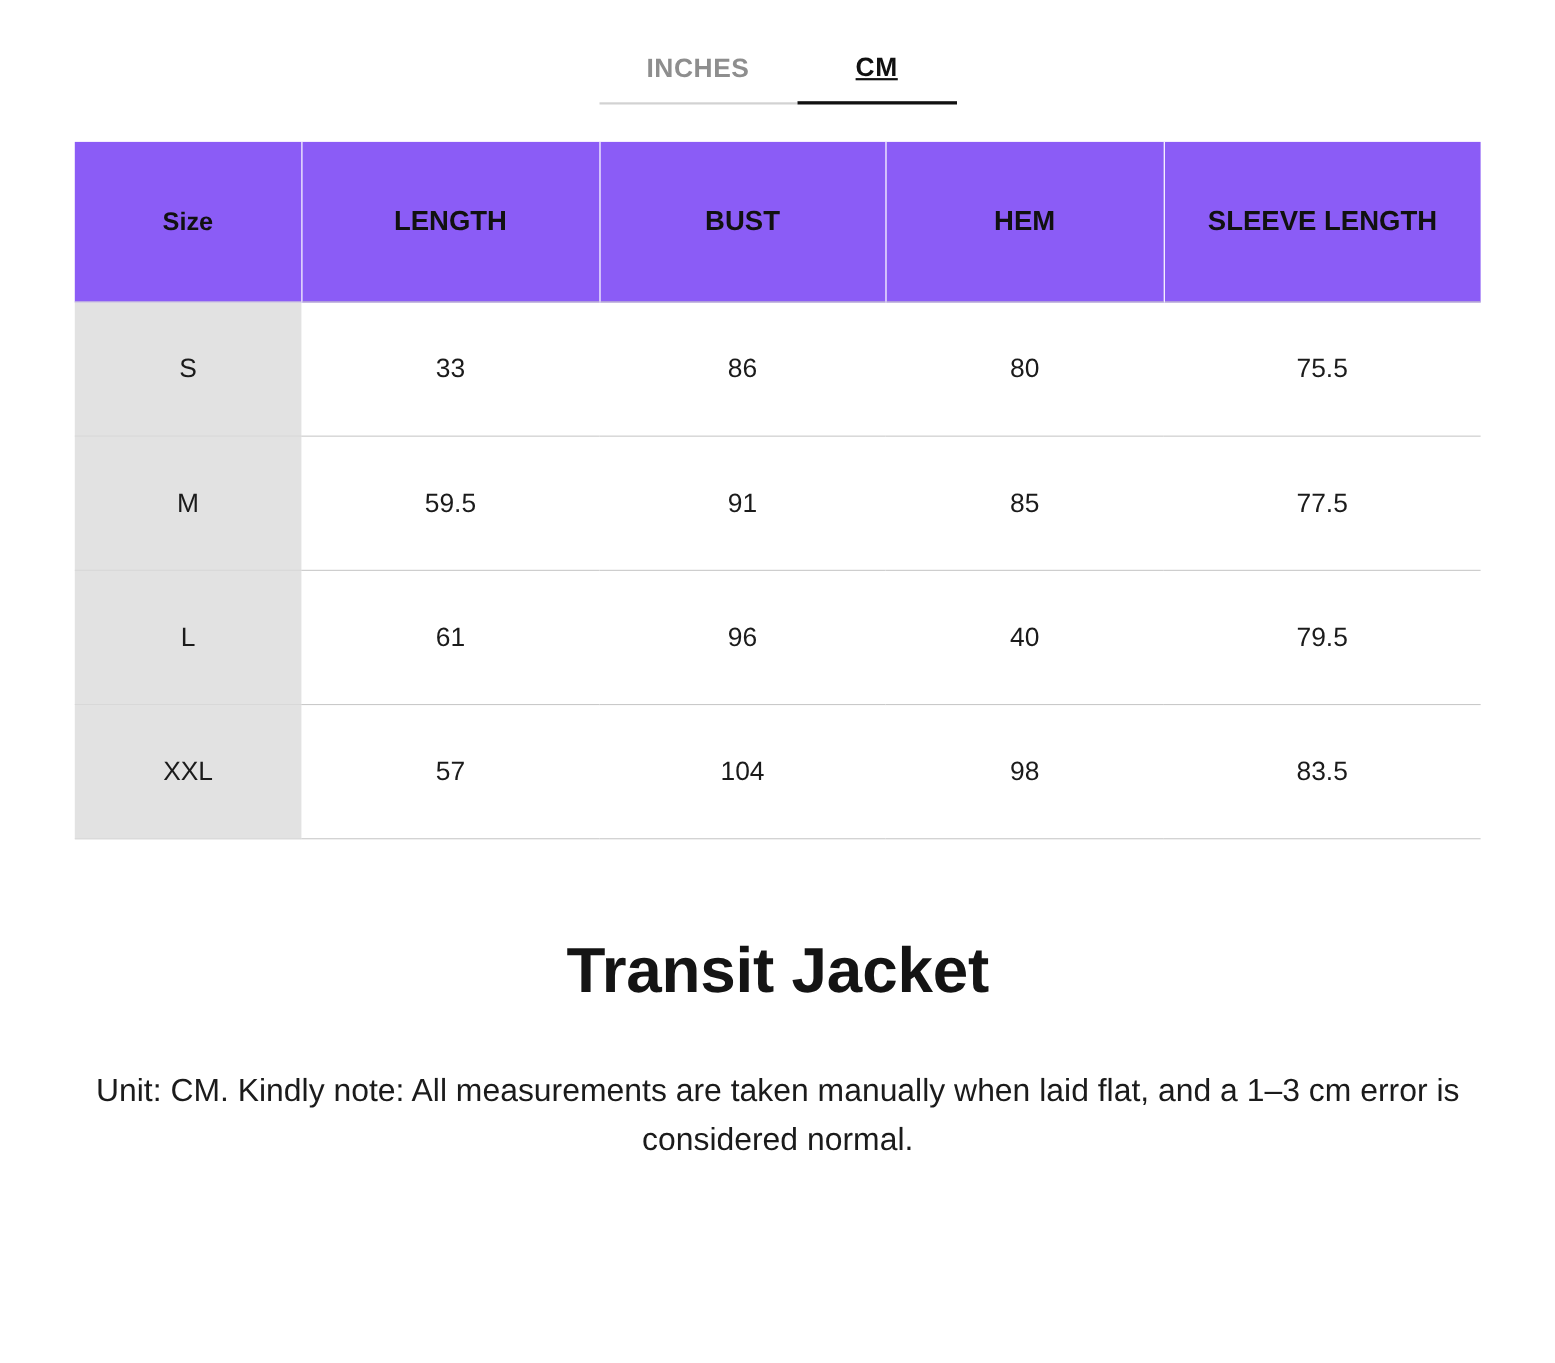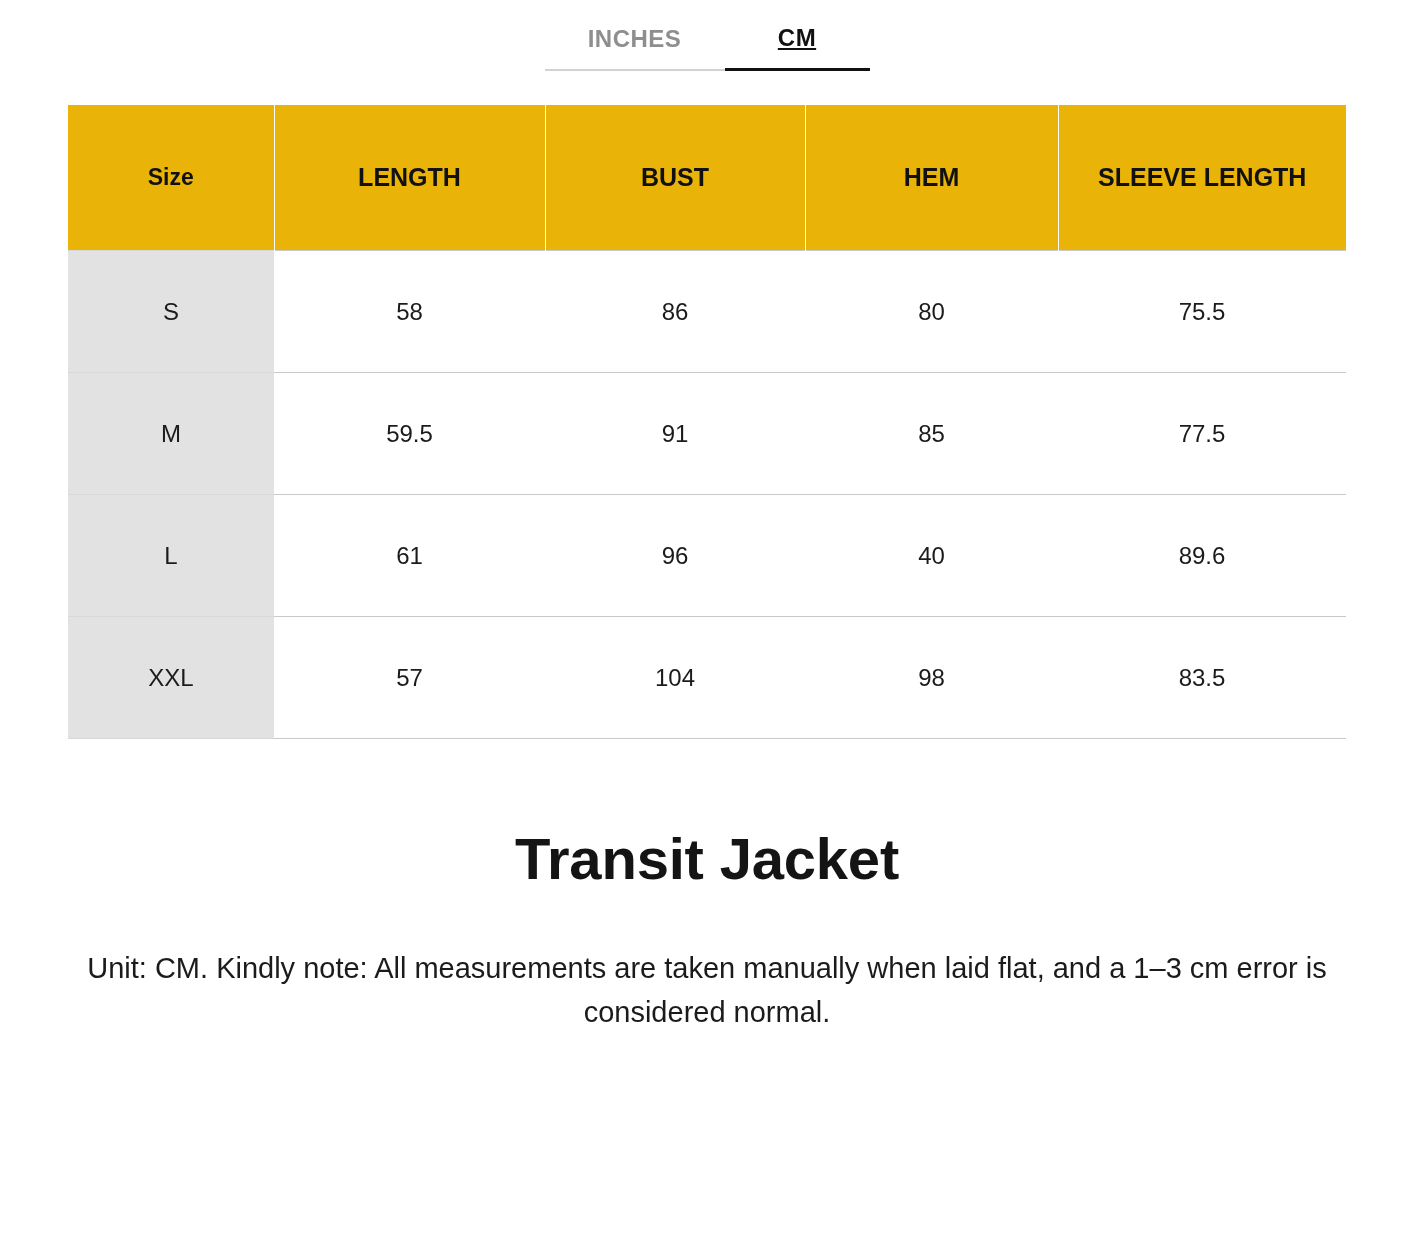--- a/index.html
+++ b/index.html
@@ -19,21 +19,21 @@
     height: 1239px;
     position: relative;
     box-sizing: border-box;
   }
 
   
   .unit-tabs {
     display: flex;
     justify-content: center;
     align-items: flex-end;
-    padding-top: 24px;
+    padding-top: 48px;
     gap: 0px;
   }
   .unit-tab {
     font-size: 24px;
     font-weight: bold;
     letter-spacing: 0.5px;
     padding: 0 0 16px 0;
     text-align: center;
     cursor: pointer;
     user-select: none;
@@ -53,21 +53,21 @@
   
   .table-wrap {
     margin: 34px 68px 0 68px;
   }
   table.size-table {
     width: 1278px;
     border-collapse: collapse;
     table-layout: fixed;
   }
   table.size-table thead th {
-    background: #eab308;
+    background: #8b5cf6;
     font-size: 25px;
     font-weight: bold;
     color: #111111;
     height: 143px;
     vertical-align: middle;
     text-align: center;
     line-height: 1.35;
     border-right: 1px solid #ffffff;
   }
   table.size-table thead th:last-child {
@@ -146,38 +146,38 @@
           <th class="size-head">Size</th>
           <th>LENGTH</th>
           <th>BUST</th>
           <th>HEM</th>
           <th>SLEEVE LENGTH</th>
         </tr>
       </thead>
       <tbody>
         <tr>
           <td class="size-cell">S</td>
-          <td>58</td>
+          <td>33</td>
           <td>86</td>
           <td>80</td>
           <td>75.5</td>
         </tr>
         <tr>
           <td class="size-cell">M</td>
           <td>59.5</td>
           <td>91</td>
           <td>85</td>
           <td>77.5</td>
         </tr>
         <tr>
           <td class="size-cell">L</td>
           <td>61</td>
           <td>96</td>
           <td>40</td>
-          <td>89.6</td>
+          <td>79.5</td>
         </tr>
         <tr>
           <td class="size-cell">XXL</td>
           <td>57</td>
           <td>104</td>
           <td>98</td>
           <td>83.5</td>
         </tr>
       </tbody>
     </table>

